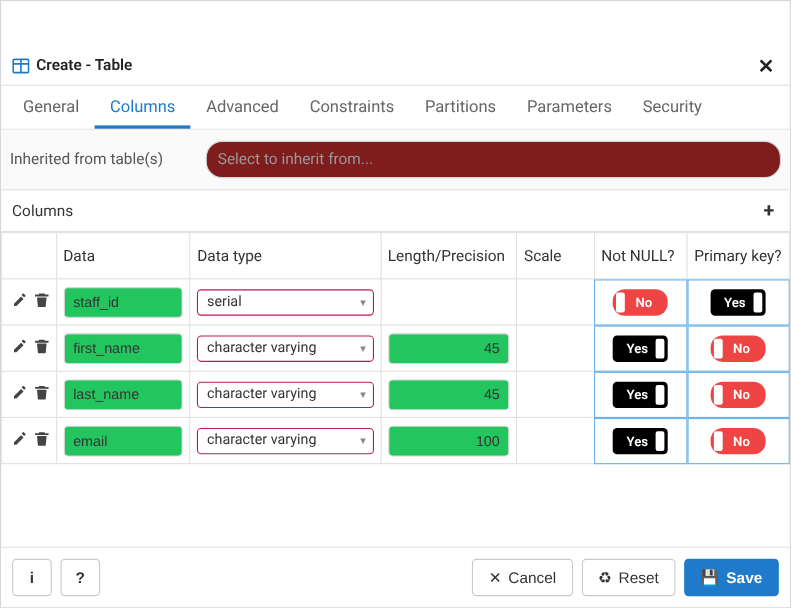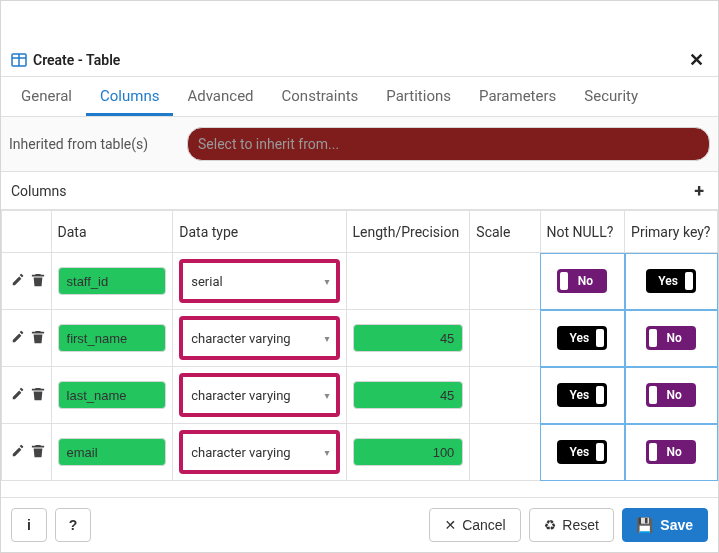--- a/index.html
+++ b/index.html
@@ -138,22 +138,22 @@
     border-radius:4px;
     padding:2px 8px;
     font-size:13px;
     color:#333;
     background:#22c55e;
   }
   .num-input { text-align:right; }
 
   .select-box {
     width:100%;
-    height:44px;
-    border:4px solid #be185d;
+    height:24px;
+    border:1px solid #be185d;
     border-radius:4px;
     padding:2px 24px 2px 8px;
     font-size:13px;
     color:#333;
     background:#fff;
     position:relative;
     display:flex;
     align-items:center;
   }
   .select-box .caret {
@@ -183,21 +183,21 @@
     position:absolute;
     width:8px;
     height:18px;
     border-radius:2px;
     background:#fff;
     top:3px;
   }
   .toggle.yes { background:#000000; }
   .toggle.yes .knob { right:3px; }
   .toggle.yes .lbl { margin-right:6px; }
-  .toggle.no  { background:#701a75; }
+  .toggle.no  { background:#ef4444;border-radius:11px; }
   .toggle.no  .knob { left:3px; }
   .toggle.no  .lbl { margin-left:6px; }
   .toggle-wrap { display:flex; justify-content:center; }
   td.toggle-cell-active { outline:1px solid #6fb4e8; outline-offset:-1px; }
 
   
   .footer {
     position:absolute;
     left:0; right:0; bottom:0;
     padding:10px;

